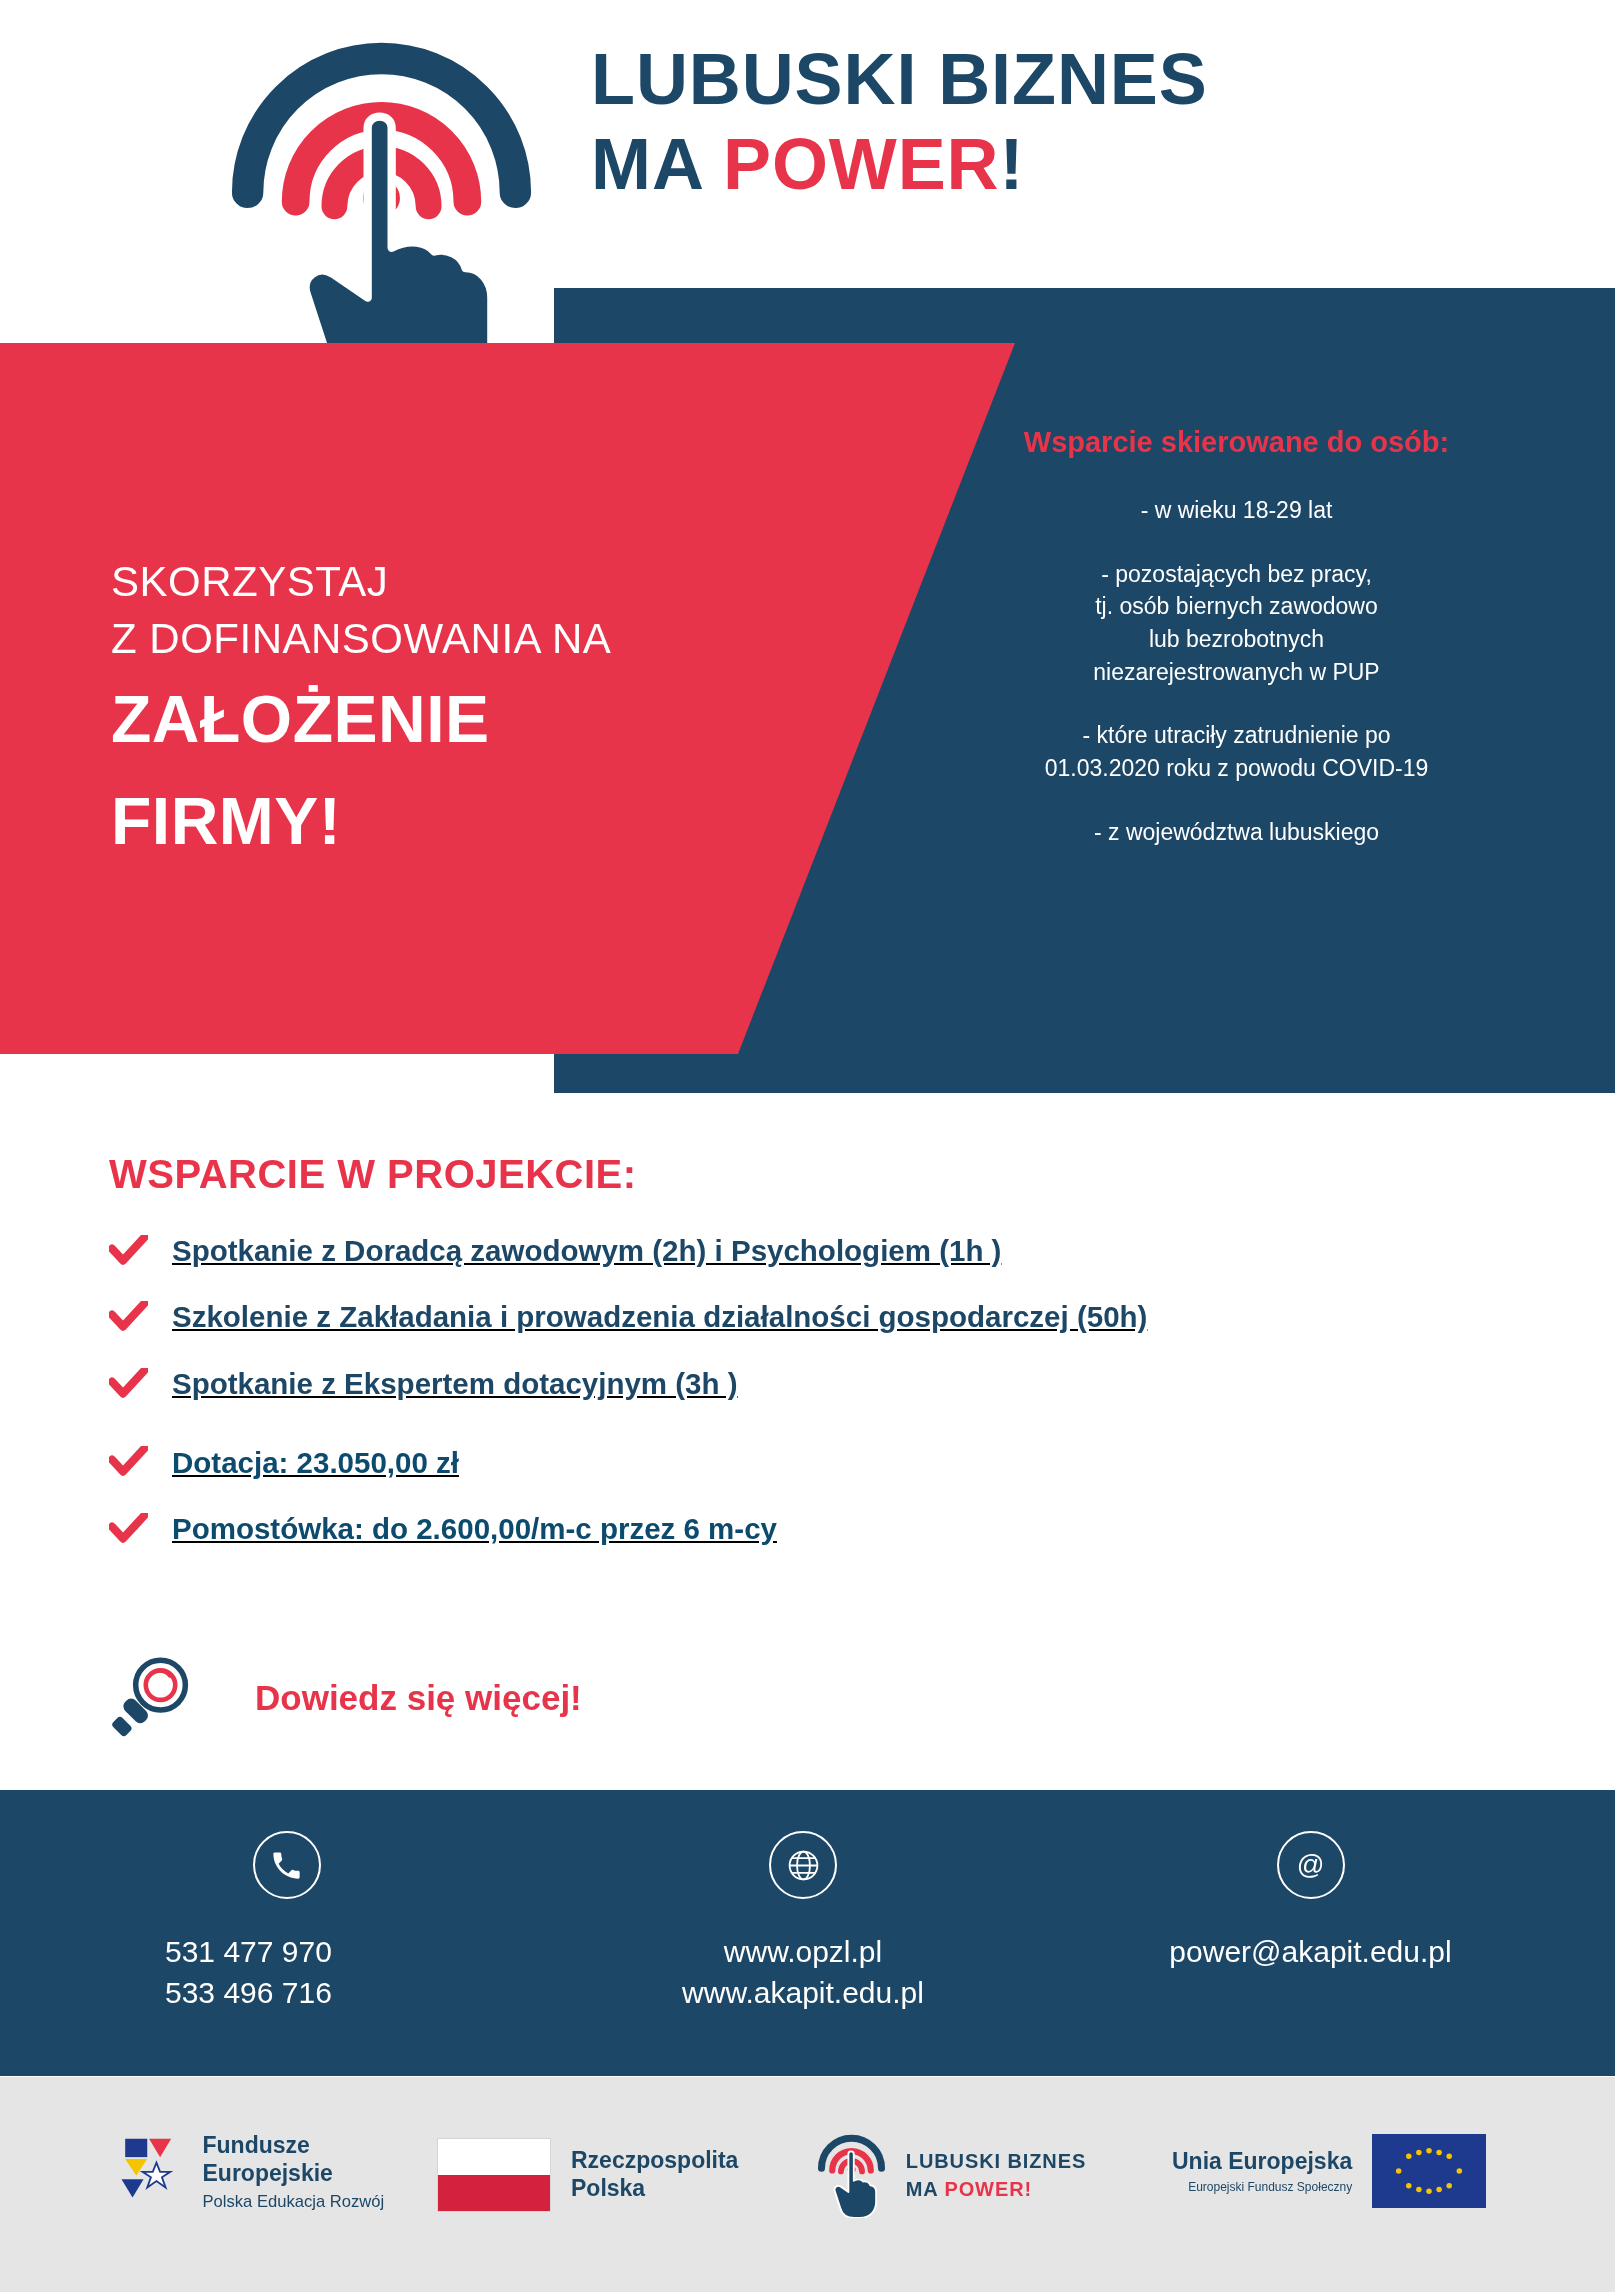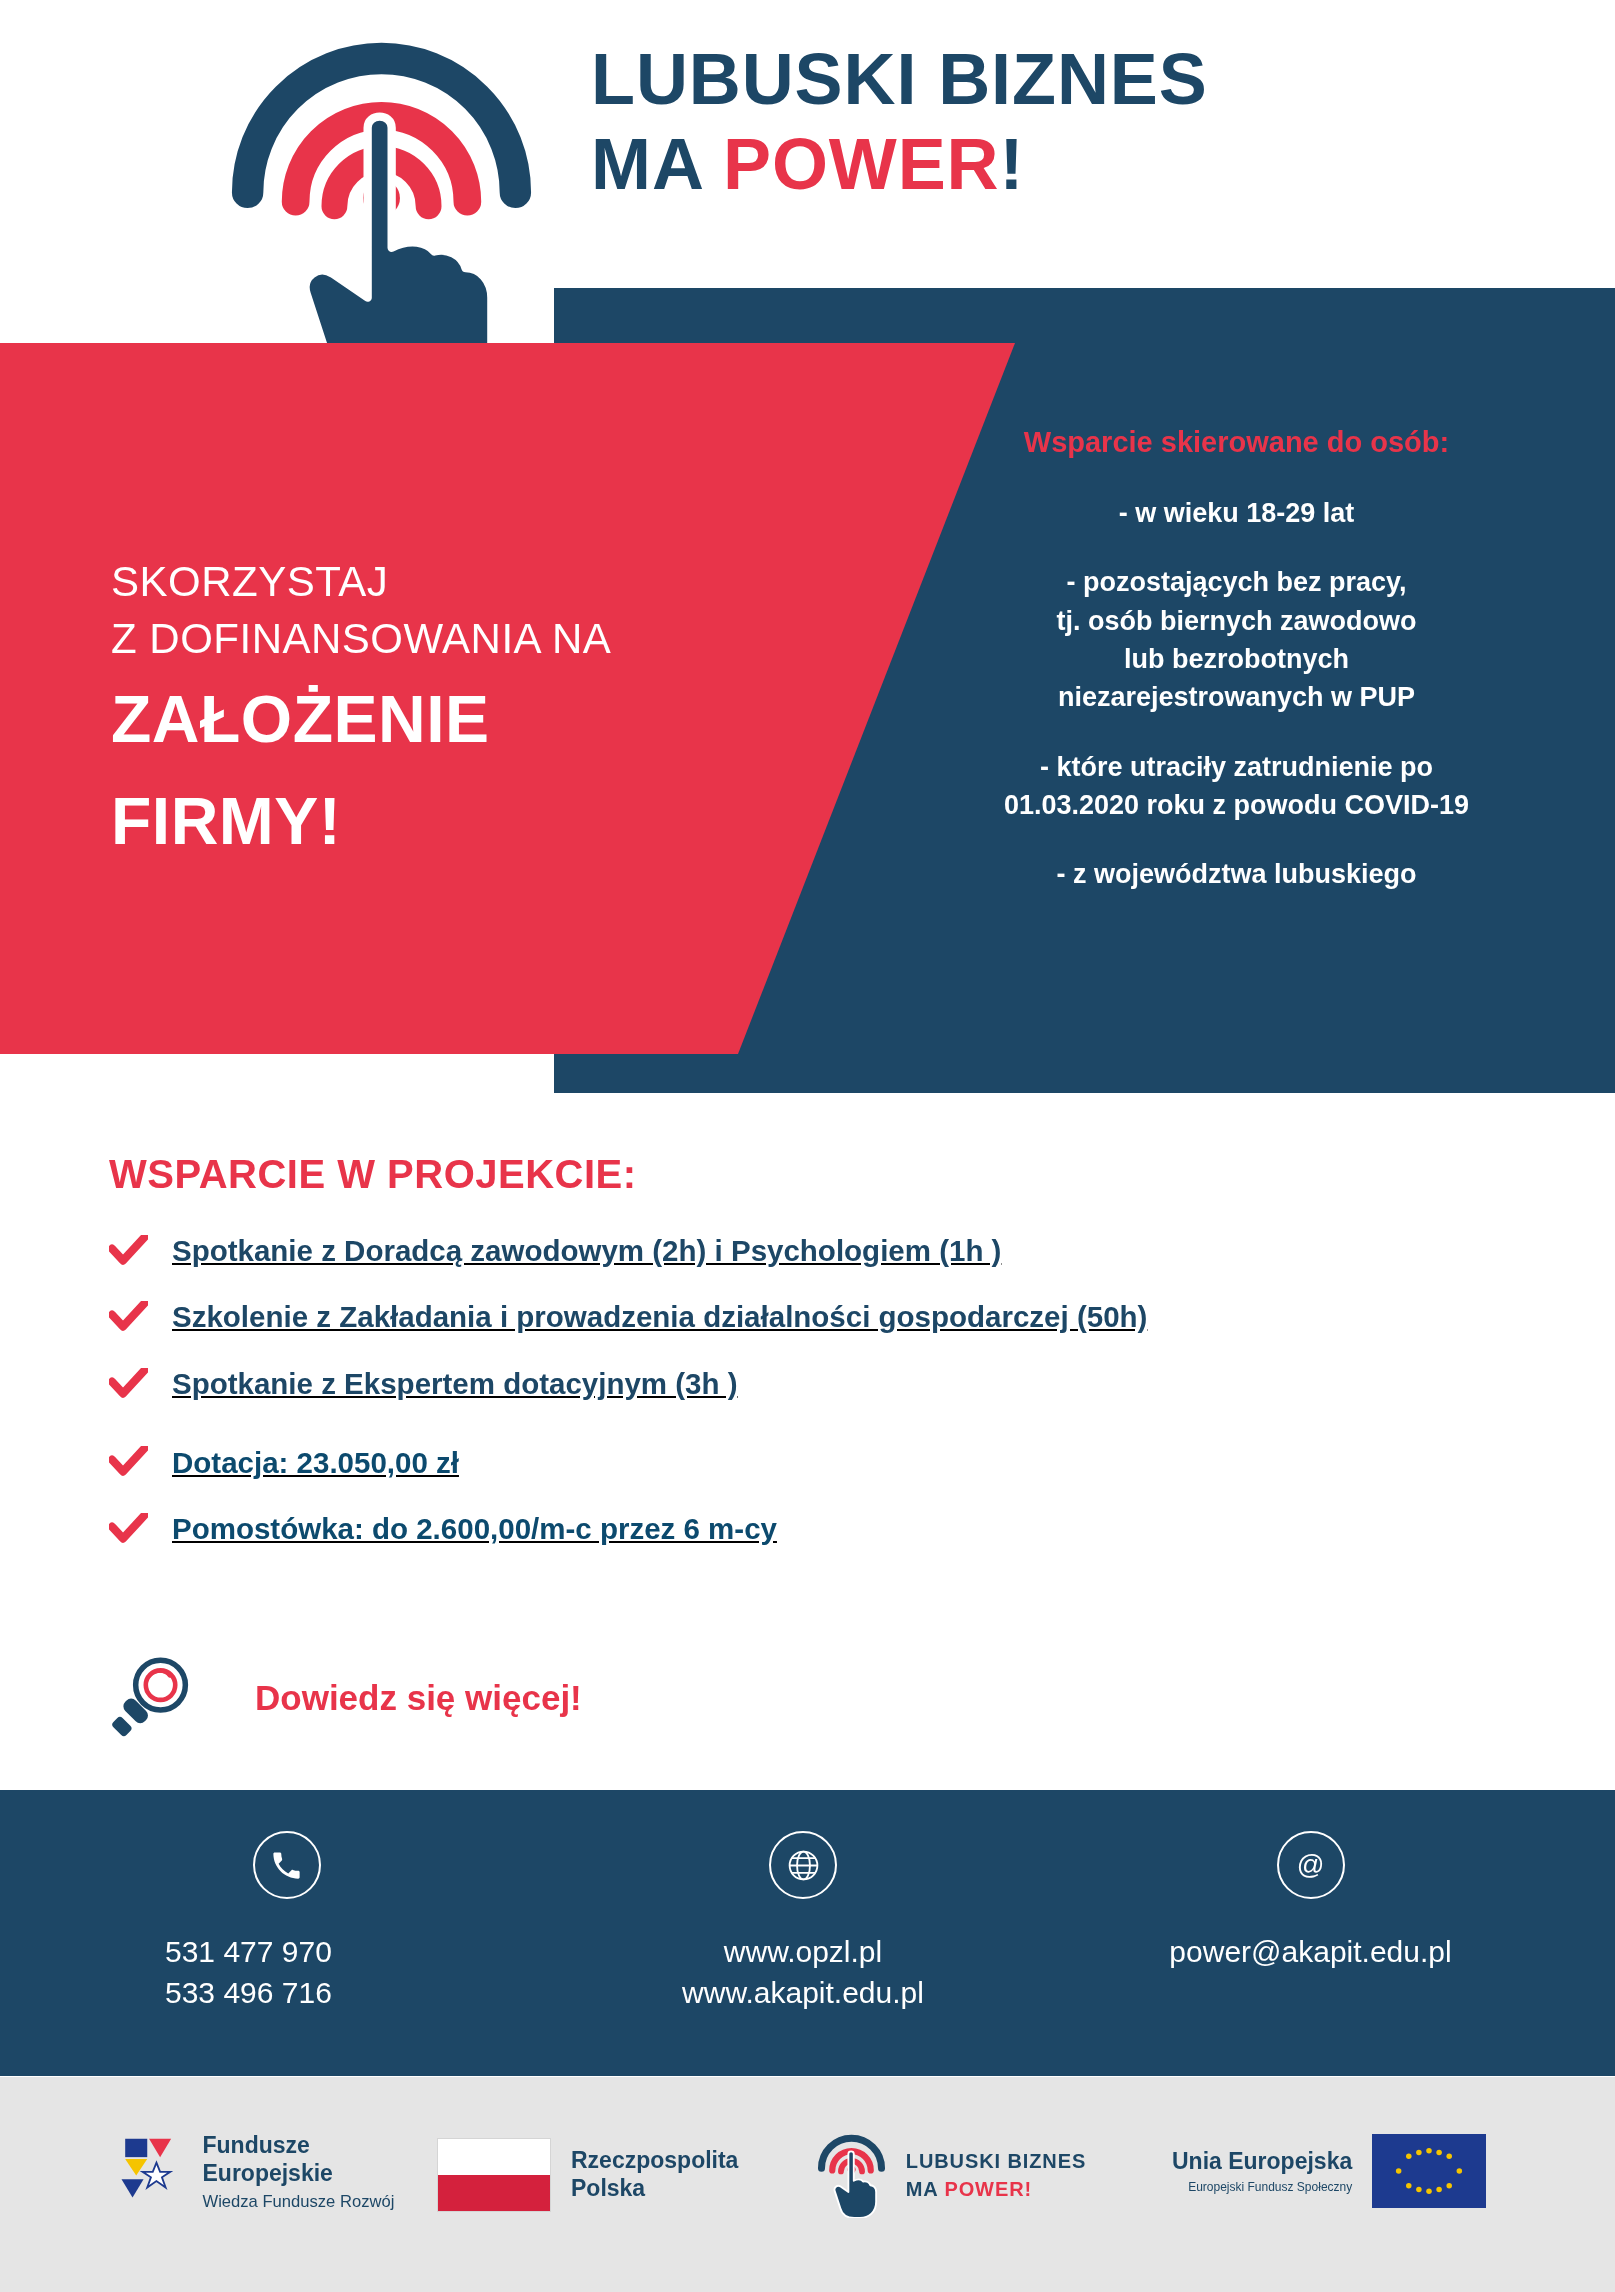--- a/index.html
+++ b/index.html
@@ -104,22 +104,22 @@
     text-align: center;
     color: #ffffff;
   }
   .navy-text .heading {
     color: #e8344a;
     font-size: 29px;
     font-weight: bold;
     margin-bottom: 35px;
   }
   .navy-text p {
-    font-size: 27px;
-    font-weight: bold;
+    font-size: 23px;
+    font-weight: normal;
     line-height: 1.42;
     margin-bottom: 31px;
   }
   .navy-text p:last-child { margin-bottom: 0; }
 
   
   .support-title {
     position: absolute;
     left: 109px;
     top: 1152px;
@@ -423,21 +423,21 @@
           <path d="M10,4 L34,4 L34,24 L10,24 Z" fill="#1d3a8f"></path>
           <path d="M10,26 L34,26 L22,44 Z" fill="#f5c400"></path>
           <path d="M36,4 L60,4 L48,24 Z" fill="#e8344a"></path>
           <path d="M6,48 L30,48 L18,68 Z" fill="#1d3a8f"></path>
           <polygon points="44,30 48,40 59,40 50,46 54,57 44,50 34,57 38,46 29,40 40,40" fill="#ffffff" stroke="#1d3a8f" stroke-width="2"></polygon>
         </svg>
       </span>
       <span class="ltxt">
         <span class="b">Fundusze</span>
         <span class="b">Europejskie</span>
-        <span class="s">Wiedza Fundusze Rozwój</span>
+        <span class="s">Polska Edukacja Rozwój</span>
       </span>
     </div>
 
     <div class="logo-block rp">
       <span class="flag-pl"></span>
       <span class="ltxt">
         <span class="b">Rzeczpospolita</span>
         <span class="b">Polska</span>
       </span>
     </div>

